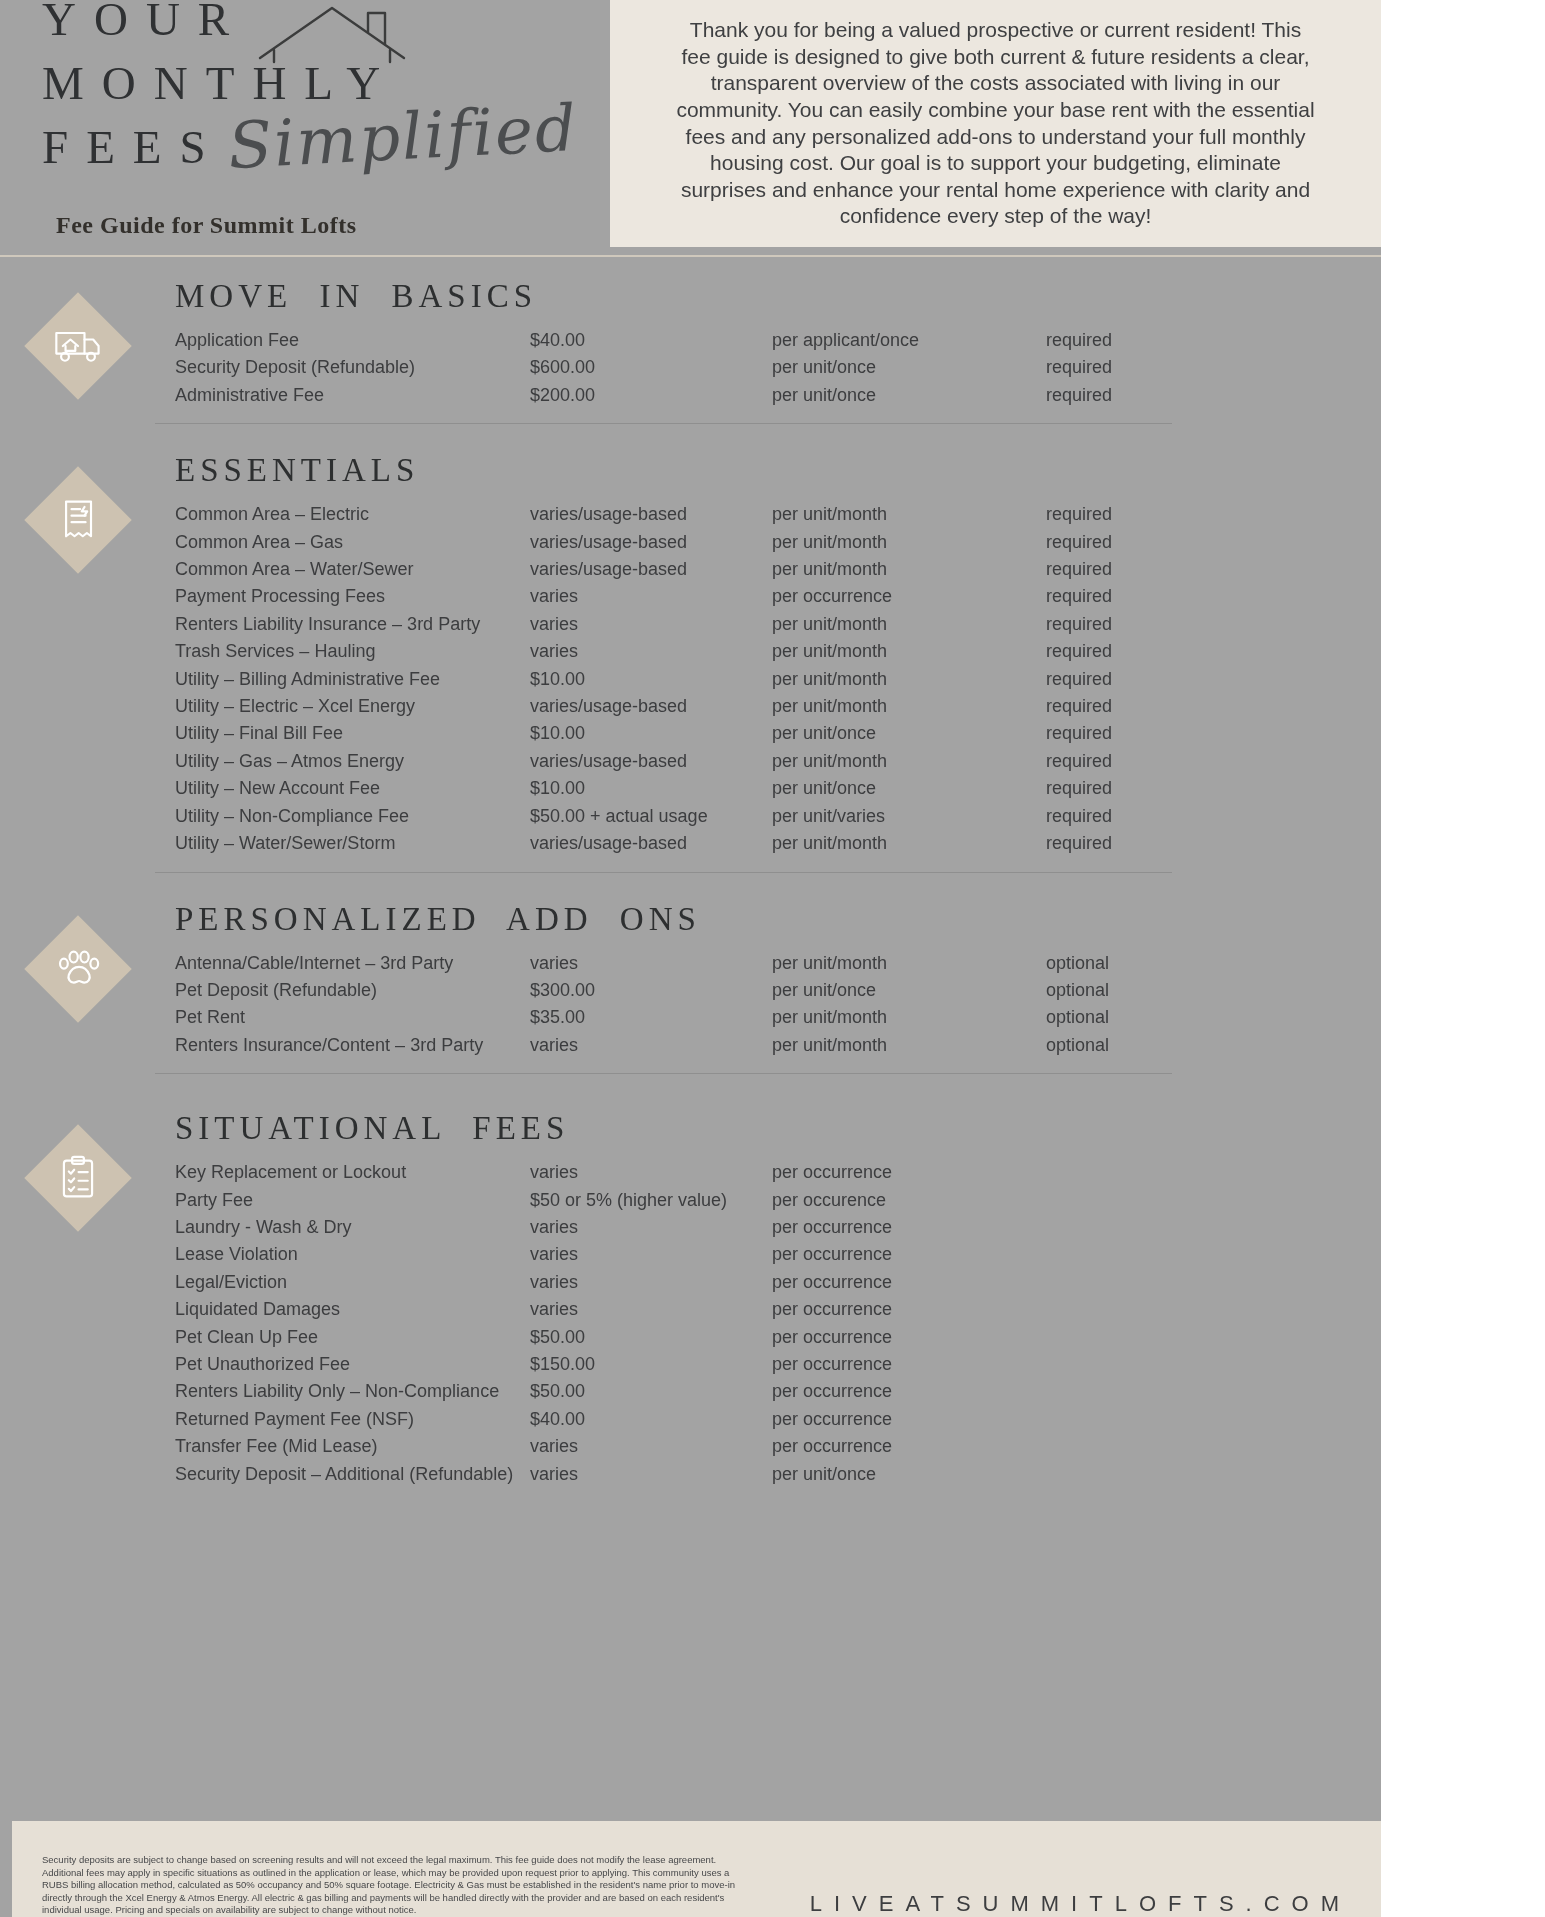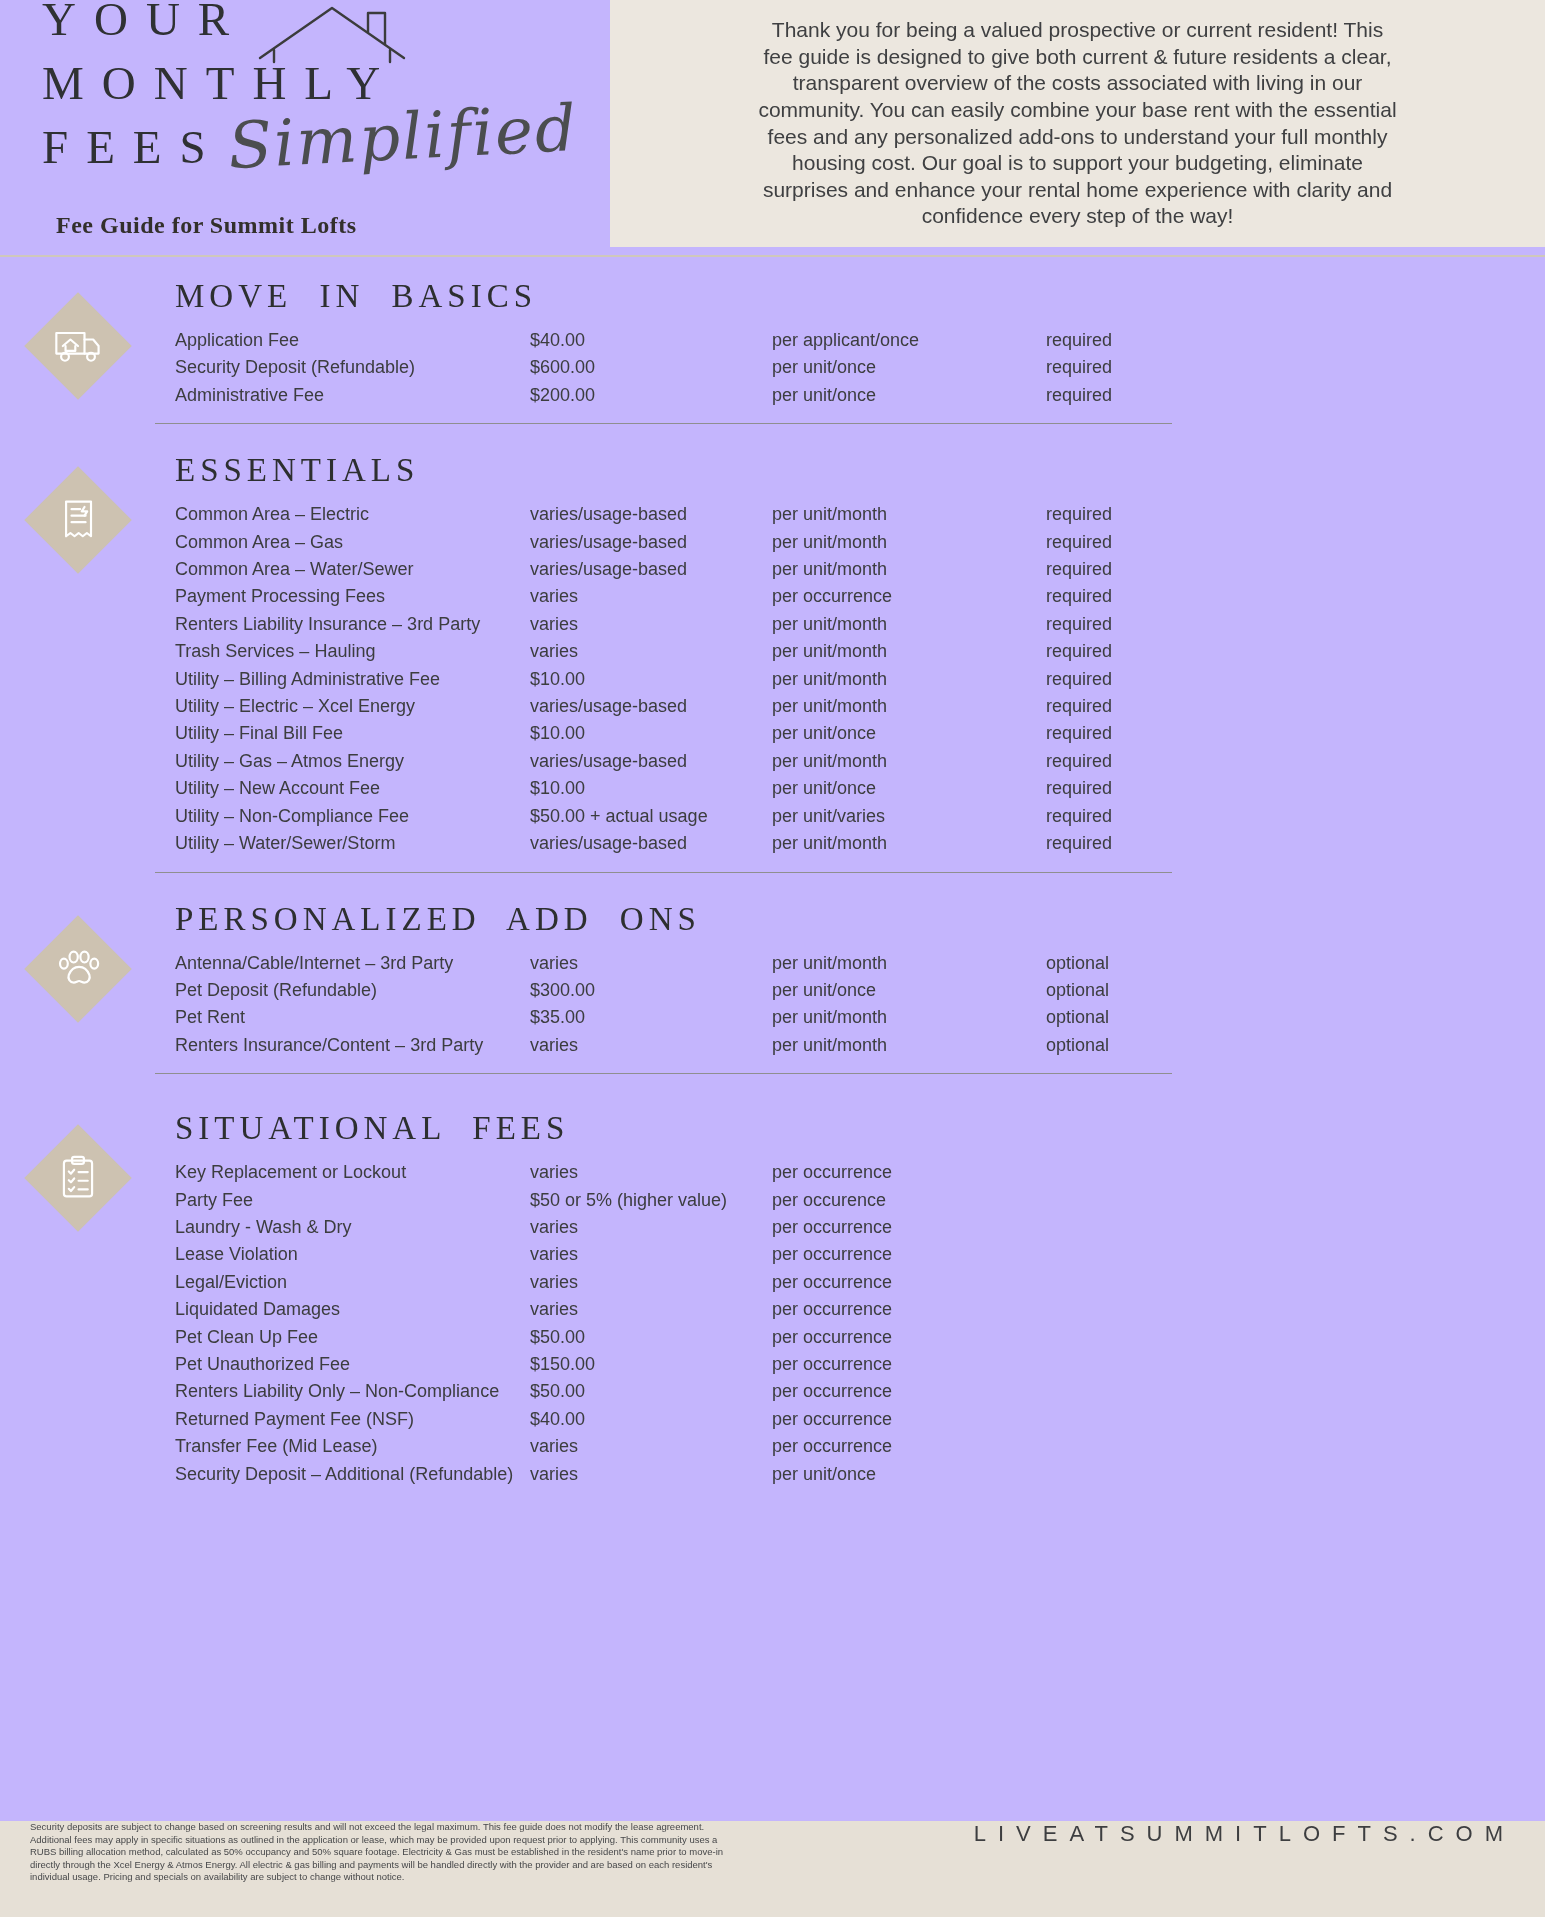--- a/index.html
+++ b/index.html
@@ -1,17 +1,17 @@
 <!DOCTYPE html>
 <html><head>
 <meta charset="utf-8">
 <style>
   html,body{margin:0;padding:0;background:#ffffff;}
   .page{
-    position:relative;width:1545px;height:1917px;background:#c4b5fd;
+    position:relative;width:1381px;height:1917px;background:#a3a3a3;
     font-family:"Liberation Sans",sans-serif;color:#3b3c3e;overflow:hidden;
   }
 
   
   .header{position:relative;height:247px;}
   .intro-panel{
     position:absolute;top:0;left:610px;right:0;bottom:0;background:#ece7df;
     display:flex;align-items:center;justify-content:center;
   }
   .intro-text{width:645px;text-align:center;font-size:21px;line-height:1.27;color:#3f4042;}
@@ -51,22 +51,22 @@
   }
   .fee-row{display:flex;font-size:18px;line-height:27.4px;color:#3c3d3f;}
   .cell{padding-right:8px;box-sizing:border-box;}
   .cell.name{width:355px;}
   .cell.amount{width:242px;}
   .cell.freq{width:274px;}
   .cell.status{flex:1;}
 
   
   .footer{
-    position:absolute;left:0;right:0;bottom:0;height:96px;background:#e6e0d6;
-    display:flex;align-items:flex-start;justify-content:space-between;
+    position:absolute;left:12px;right:0;bottom:0;height:96px;background:#e6e0d6;
+    display:flex;align-items:flex-end;justify-content:space-between;
     padding:0 30px;box-sizing:border-box;
   }
   .disclaimer{width:705px;font-size:9.5px;line-height:1.32;color:#47484a;}
   .website{font-size:22px;letter-spacing:12px;color:#3d3e40;white-space:nowrap;}
 </style>
 </head>
 <body>
 
 <div class="page">
 

